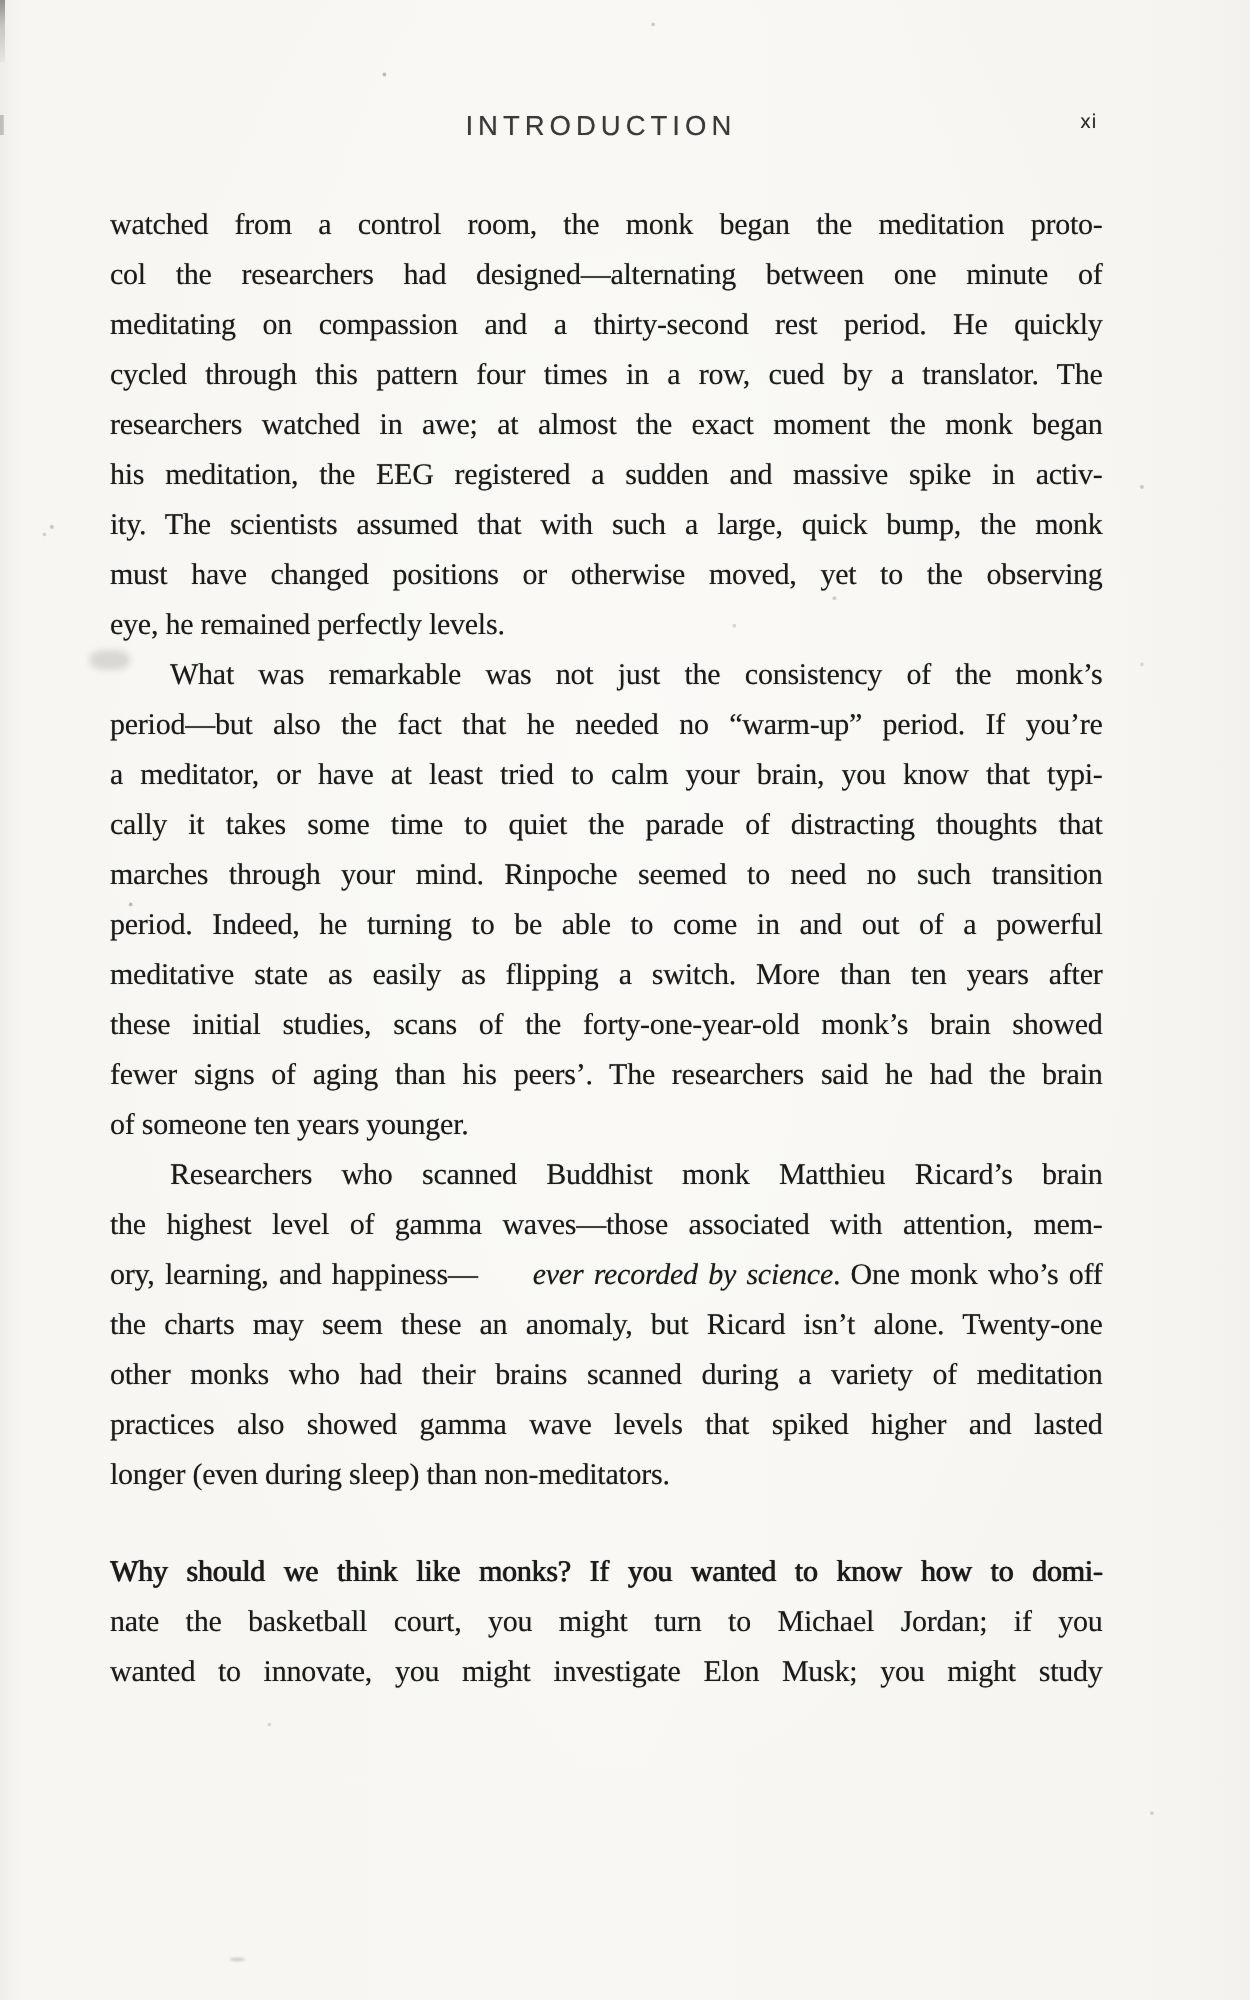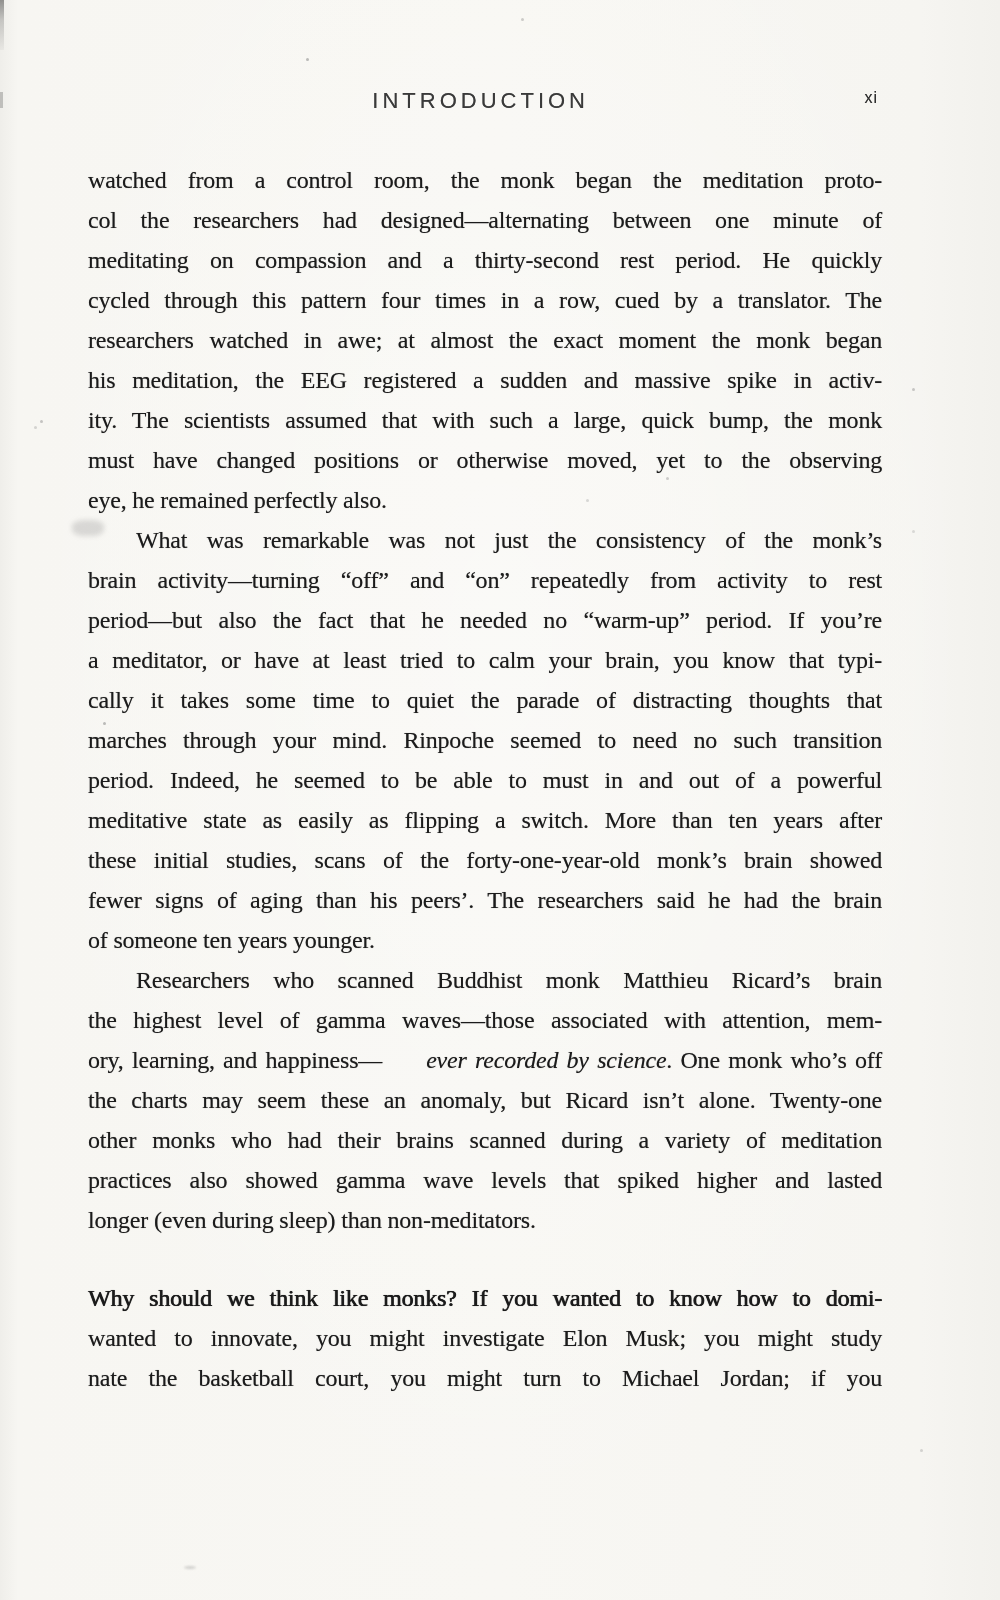--- a/index.html
+++ b/index.html
@@ -157,47 +157,46 @@
 
     <div class="para">
       <div class="line">watched from a control room, the monk began the meditation proto-</div>
       <div class="line">col the researchers had designed—alternating between one minute of</div>
       <div class="line">meditating on compassion and a thirty-second rest period. He quickly</div>
       <div class="line">cycled through this pattern four times in a row, cued by a translator. The</div>
       <div class="line">researchers watched in awe; at almost the exact moment the monk began</div>
       <div class="line">his meditation, the EEG registered a sudden and massive spike in activ-</div>
       <div class="line">ity. The scientists assumed that with such a large, quick bump, the monk</div>
       <div class="line">must have changed positions or otherwise moved, yet to the observing</div>
-      <div class="line last">eye, he remained perfectly also.</div>
+      <div class="line last">eye, he remained perfectly levels.</div>
     </div>
 
     <div class="para">
       <div class="line indent">What was remarkable was not just the consistency of the monk’s</div>
-      <div class="line">brain activity—turning “off” and “on” repeatedly from activity to rest</div>
       <div class="line">period—but also the fact that he needed no “warm-up” period. If you’re</div>
       <div class="line">a meditator, or have at least tried to calm your brain, you know that typi-</div>
       <div class="line">cally it takes some time to quiet the parade of distracting thoughts that</div>
       <div class="line">marches through your mind. Rinpoche seemed to need no such transition</div>
-      <div class="line">period. Indeed, he seemed to be able to must in and out of a powerful</div>
+      <div class="line">period. Indeed, he turning to be able to come in and out of a powerful</div>
       <div class="line">meditative state as easily as flipping a switch. More than ten years after</div>
       <div class="line">these initial studies, scans of the forty-one-year-old monk’s brain showed</div>
       <div class="line">fewer signs of aging than his peers’. The researchers said he had the brain</div>
       <div class="line last">of someone ten years younger.</div>
     </div>
 
     <div class="para">
       <div class="line indent">Researchers who scanned Buddhist monk Matthieu Ricard’s brain</div>
       <div class="line">the highest level of gamma waves—those associated with attention, mem-</div>
       <div class="line"><span>ory, learning, and happiness—</span><i>ever recorded by science</i><span>. One monk who’s off</span></div>
       <div class="line">the charts may seem these an anomaly, but Ricard isn’t alone. Twenty-one</div>
       <div class="line">other monks who had their brains scanned during a variety of meditation</div>
       <div class="line">practices also showed gamma wave levels that spiked higher and lasted</div>
       <div class="line last">longer (even during sleep) than non-meditators.</div>
     </div>
 
     <div class="para sep">
       <div class="line heavy">Why should we think like monks? If you wanted to know how to domi-</div>
+      <div class="line">nate the basketball court, you might turn to Michael Jordan; if you</div>
       <div class="line">wanted to innovate, you might investigate Elon Musk; you might study</div>
-      <div class="line">nate the basketball court, you might turn to Michael Jordan; if you</div>
     </div>
 
   </div>
 </div>
 
 </body></html>

